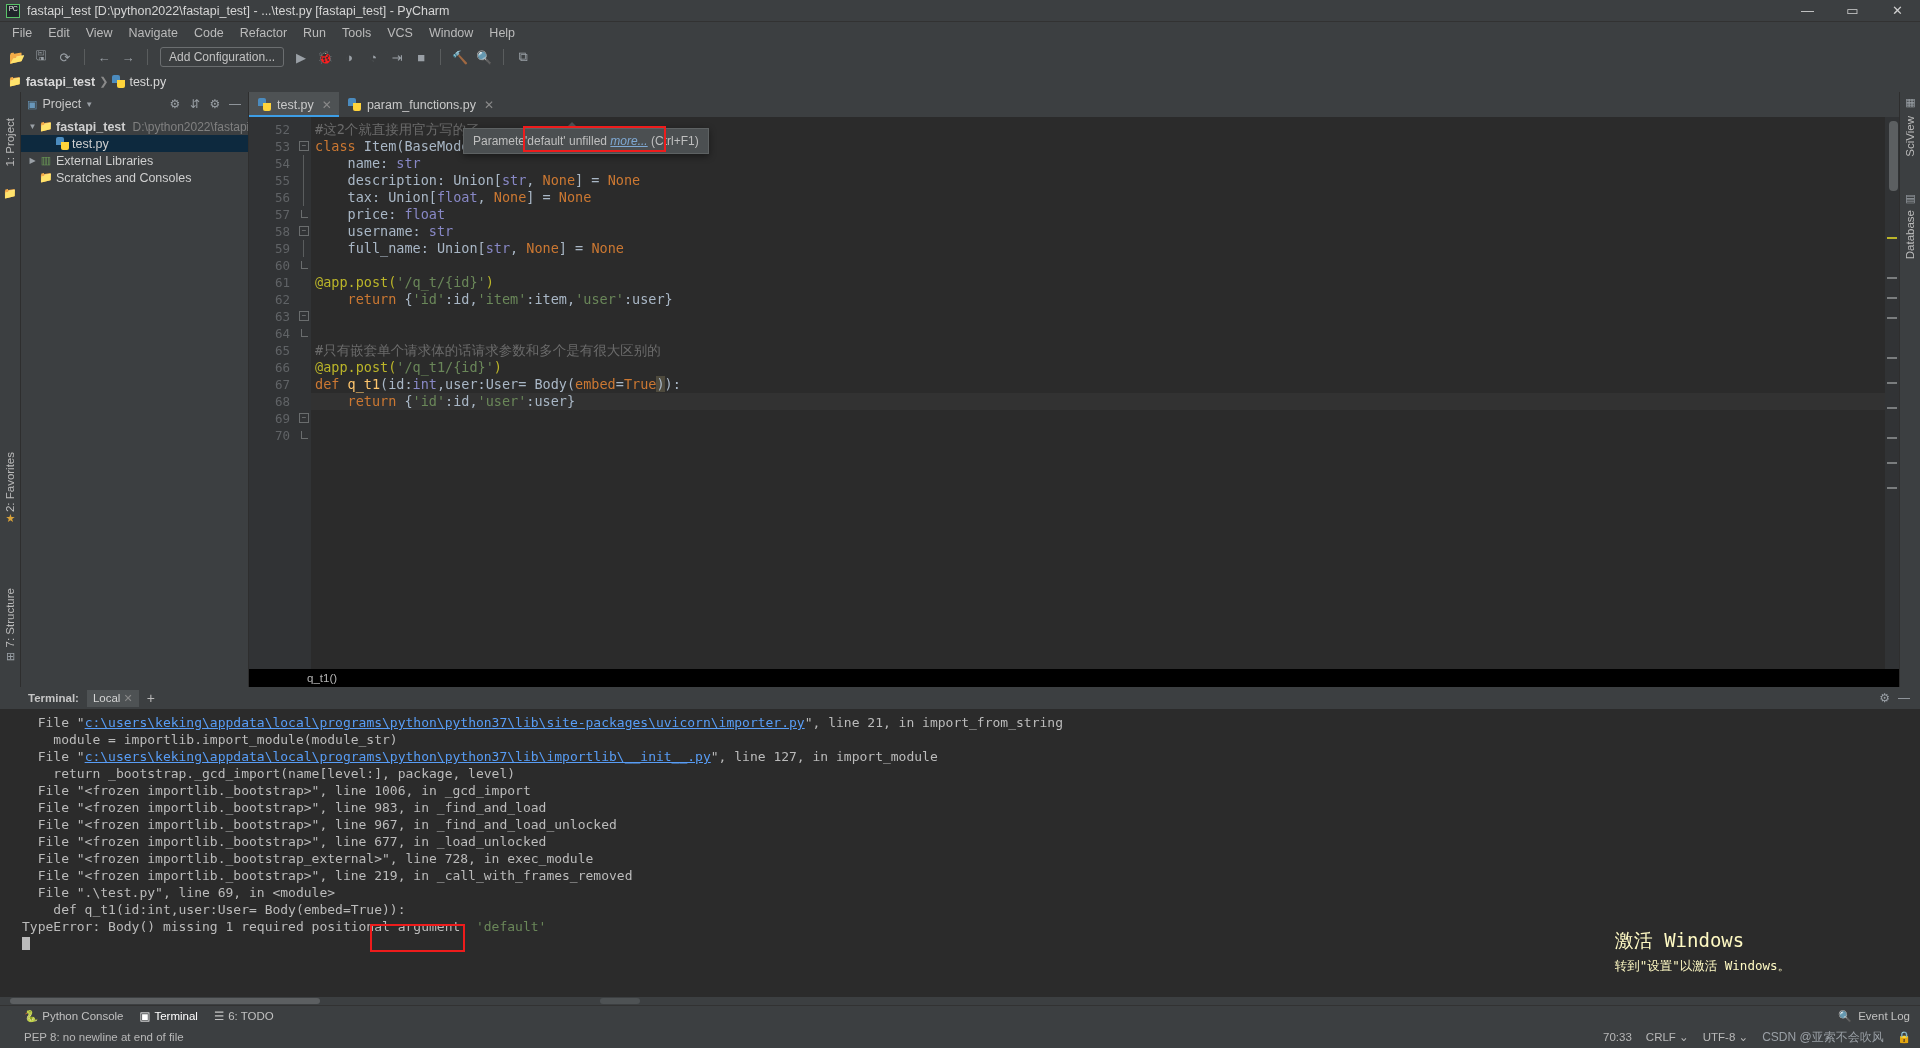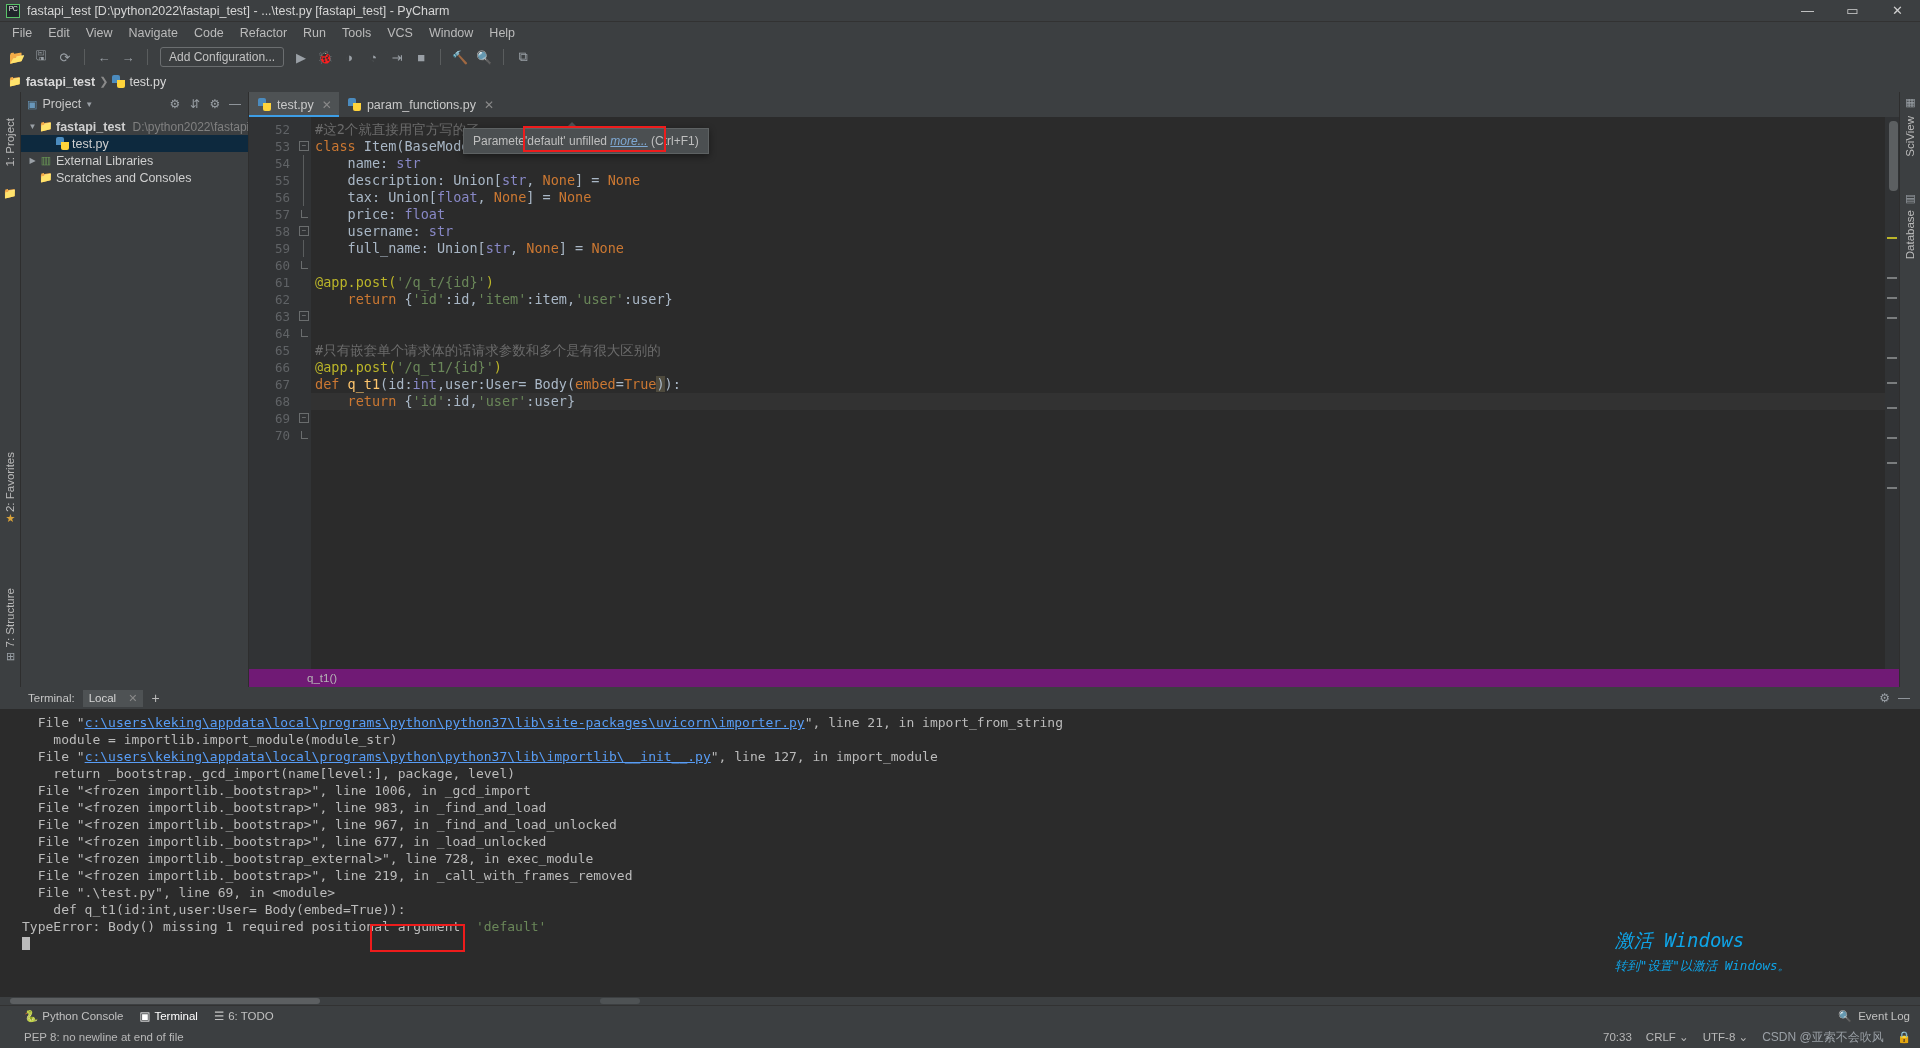--- a/index.html
+++ b/index.html
@@ -191,53 +191,52 @@
   .redbox {
     position: absolute; border: 2px solid #ee1c1c; z-index: 50; pointer-events: none;
   }
   .tt-arrow {
     position: absolute; width: 0; height: 0; border-left: 6px solid transparent;
     border-right: 6px solid transparent; border-bottom: 6px solid #4b4f51; z-index: 41;
   }
 
   
   .editor-foot {
-    height: 18px; flex: 0 0 18px; background: #701a75; display: flex; align-items: center;
+    height: 18px; flex: 0 0 18px; background: #000000; display: flex; align-items: center;
     color: #b5b5b5; font-size: 11.5px; padding-left: 58px;
   }
 
   
   .terminal-wrap { flex: 0 0 310px; display: flex; flex-direction: column; background: #2b2b2b; }
   .term-head {
     height: 22px; background: #3c3f41; display: flex; align-items: center;
     padding-left: 28px; flex: 0 0 22px; gap: 8px;
   }
-  .term-label { color: #c5c5c5; font-size: 11.5px; }
+  .term-label { color: #c5c5c5; font-size: 11.5px; font-weight: bold; }
   .term-tab {
     background: #4e5254; color: #d5d5d5; font-size: 11.5px; padding: 2px 6px;
-    display: flex; align-items: center; gap: 12px;
+    display: flex; align-items: center; gap: 3px;
   }
   .term-tab .x { color: #8a8a8a; font-size: 11px; }
   .term-plus { color: #b9b9b9; font-size: 14px; }
   .term-head-right { margin-left: auto; display: flex; gap: 8px; padding-right: 10px; }
   .term-hr-ic { color: #9aa0a6; font-size: 12px; }
   .term-body {
     flex: 1 1 auto; background: #2b2b2b; padding: 5px 0 0 22px; overflow: hidden;
     font-family: "DejaVu Sans Mono", monospace; font-size: 13px; color: #bbbbbb;
     position: relative;
   }
   .tline { height: 17px; line-height: 17px; white-space: pre; }
   .tpathlink { color: #589df6; text-decoration: underline; }
   .tstr { color: #6a8759; }
   .cursor-block { display: inline-block; width: 8px; height: 13px; background: #bbbbbb; vertical-align: -2px; }
 
   .watermark {
-    position: absolute; right: 130px; bottom: 22px; color: #0ea5e9; text-align: left;
+    position: absolute; right: 130px; bottom: 22px; color: #fef9c3; text-align: left;
     pointer-events: none;
-    font-style: italic;
   }
   .wm1 { font-size: 19px; }
   .wm2 { font-size: 12.5px; margin-top: 4px; }
 
   
   .toolstrip {
     height: 21px; background: #3c3f41; display: flex; align-items: center;
     flex: 0 0 21px; padding-left: 24px; gap: 16px; border-top: 1px solid #323232;
   }
   .ts-item { color: #c0c0c0; font-size: 11.5px; display: flex; align-items: center; gap: 4px; }

